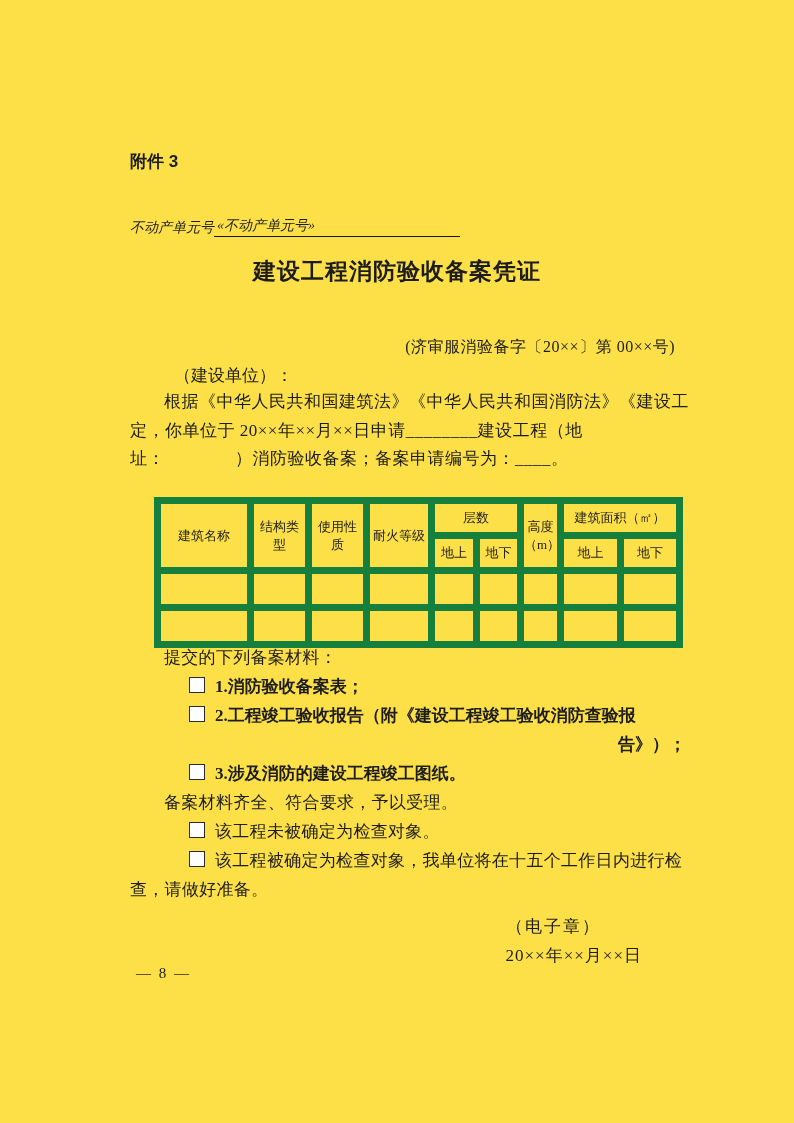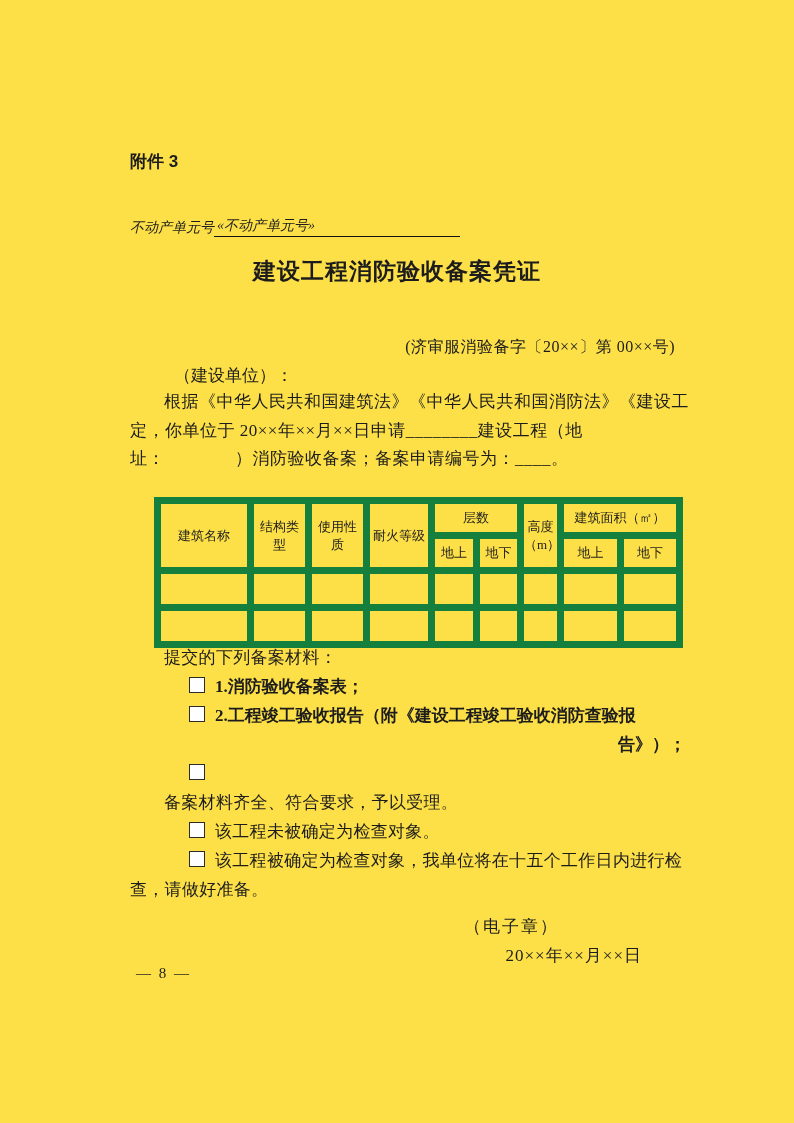--- a/index.html
+++ b/index.html
@@ -68,21 +68,21 @@
   .bold-item { font-weight:bold; letter-spacing:0;text-align:right; }
   .checkbox {
     display:inline-block; width:14px; height:14px;
     border:1.6px solid #2b2b2b; background:#fff;
     margin-right:10px; vertical-align:-1px;
   }
   .signature {
     position:absolute; right:119px; top:912px;
     font-size:17px; line-height:29px; text-align:right;
   }
-  .seal-line span { margin-right:116px; letter-spacing:2px; }
+  .seal-line span { margin-right:74px; letter-spacing:2px; }
   .date-line span { margin-right:33px; letter-spacing:1px;margin-left:36px; }
   .page-number {
     position:absolute; left:136px; top:965px;
     font-size:15px; letter-spacing:2px;
   }
 </style>
 </head>
 <body>
 
 <div class="page">
@@ -164,21 +164,21 @@
   <div class="materials">
     <div class="indent">提交的下列备案材料：</div>
     <div class="check-line">
       <span class="checkbox"></span><span class="bold-item">1.消防验收备案表；</span>
     </div>
     <div class="check-line">
       <span class="checkbox"></span><span class="bold-item">2.工程竣工验收报告（附《建设工程竣工验收消防查验报</span>
     </div>
     <div class="cont-line-a bold-item">告》）；</div>
     <div class="check-line">
-      <span class="checkbox"></span>
+      <span class="checkbox"></span><span class="bold-item">3.涉及消防的建设工程竣工图纸。</span>
     </div>
     <div class="indent">备案材料齐全、符合要求，予以受理。</div>
     <div class="check-line">
       <span class="checkbox"></span><span>该工程未被确定为检查对象。</span>
     </div>
     <div class="check-line">
       <span class="checkbox"></span><span>该工程被确定为检查对象，我单位将在十五个工作日内进行检</span>
     </div>
     <div>查，请做好准备。</div>
   </div>

